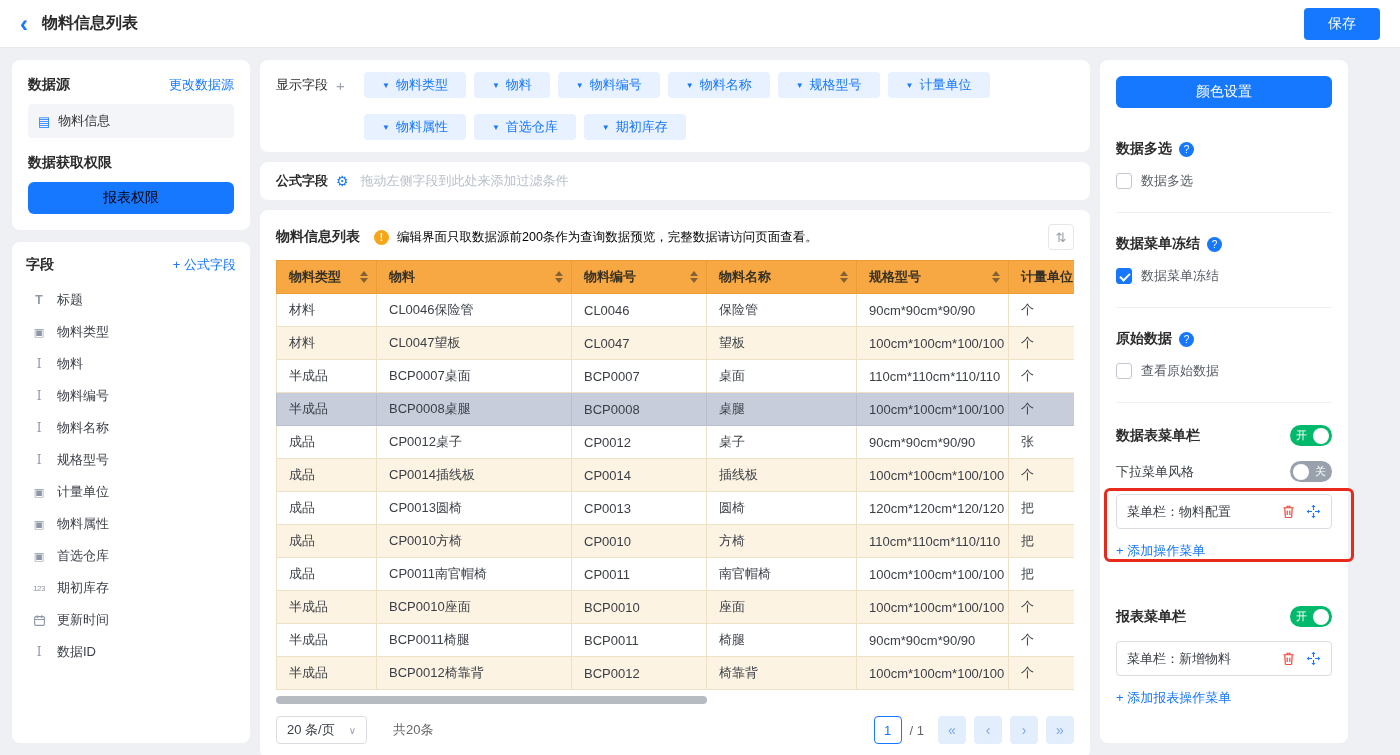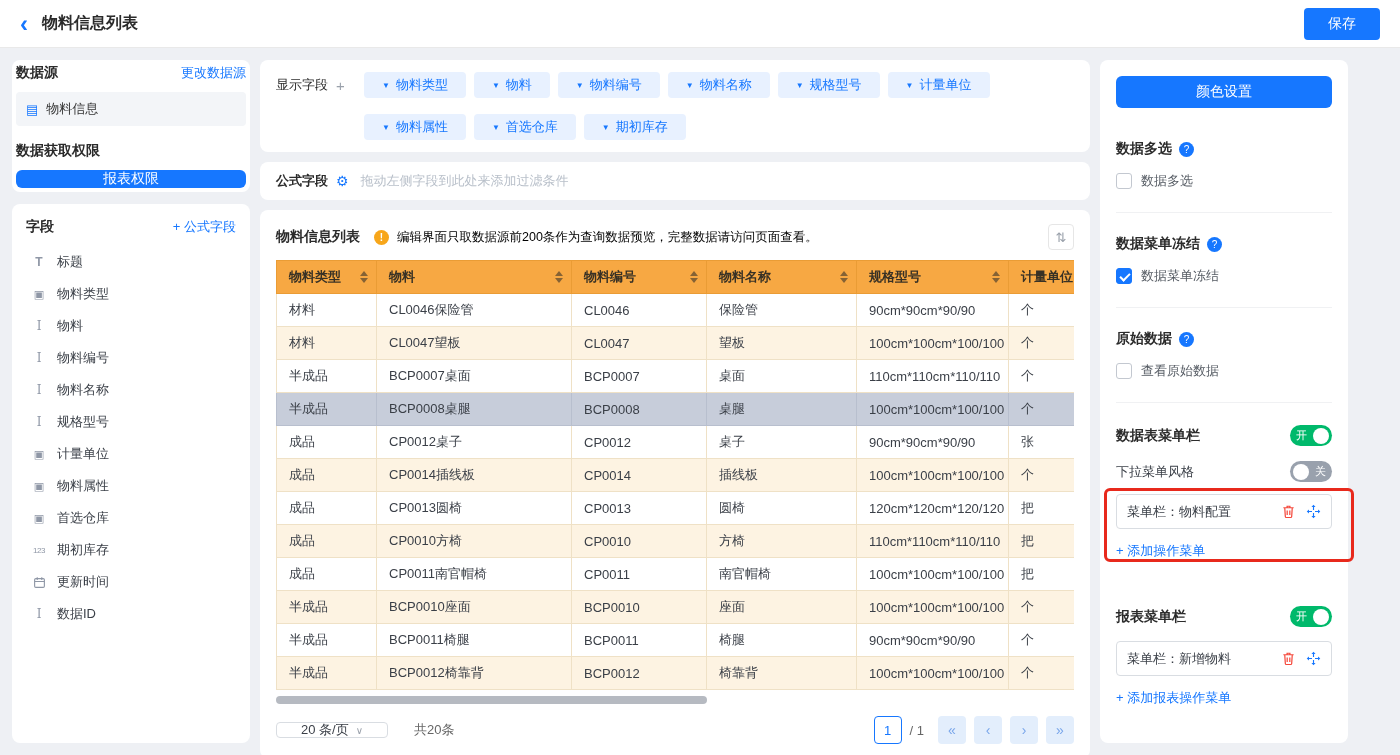--- a/index.html
+++ b/index.html
@@ -13,28 +13,28 @@
   .save-btn { margin-left:auto; background:#1677ff; color:#fff; border:none; border-radius:4px; padding:7px 24px; font-size:14px; cursor:pointer; }
 
   
   .content { display:flex; gap:10px; padding:12px; height:707px; }
   .panel { background:#fff; border-radius:8px; }
   .left-col { width:238px; display:flex; flex-direction:column; gap:12px; flex:none; }
   .mid-col { width:830px; display:flex; flex-direction:column; gap:10px; flex:none; }
   .right-col { width:248px; flex:none; padding:16px; position:relative; }
 
   
-  .ds-panel { padding:4px; }
+  .ds-panel { padding:16px; }
   .panel-head { display:flex; align-items:center; justify-content:space-between; margin-bottom:10px; }
   .panel-title { font-size:14px; font-weight:bold; color:#2b2b2b; }
   a.blue-link { color:#1677ff; text-decoration:none; font-size:13px; cursor:pointer; }
   .ds-item { display:flex; align-items:center; gap:8px; background:#f3f5f8; border-radius:4px; padding:8px 10px; cursor:pointer; }
   .doc-icon { color:#1677ff; font-size:13px; }
   .perm-title { font-size:14px; font-weight:bold; color:#2b2b2b; margin:16px 0 10px; }
-  .perm-btn { width:100%; height:18px; background:#1677ff; color:#ffffff; border:none; border-radius:6px; font-size:14px; cursor:pointer; }
+  .perm-btn { width:100%; height:32px; background:#1677ff; color:#000000; border:none; border-radius:6px; font-size:14px; cursor:pointer; }
 
   .fields-panel { flex:1; padding:14px; overflow:hidden; }
   .field-item { display:flex; align-items:center; gap:9px; padding:7px 4px; cursor:pointer; border-radius:4px; }
   .field-icon { width:18px; display:inline-flex; justify-content:center; align-items:center; color:#8f97a6; flex:none; }
   .gi { color:#8f97a6; font-size:11px; }
   .gi-t { font-weight:bold; font-size:12px; }
   .gi-serif { font-family:"DejaVu Serif","Liberation Serif",serif; font-size:12px; }
   .gi-num { font-size:8px; letter-spacing:-0.5px; }
   .gsvg { width:13px; height:13px; }
   .field-label { color:#3a3f47; }
@@ -72,21 +72,21 @@
   tbody tr.selected td { background:#c7cdda; border-color:#b8bfce; }
   .th-inner { display:flex; align-items:center; justify-content:space-between; }
   .sort-carets { display:inline-flex; flex-direction:column; align-items:center; margin-left:6px; cursor:pointer; }
   .cu { width:0; height:0; border-left:4px solid transparent; border-right:4px solid transparent; border-bottom:5px solid rgba(40,40,40,.55); display:block; margin-bottom:2px; }
   .cd { width:0; height:0; border-left:4px solid transparent; border-right:4px solid transparent; border-top:5px solid rgba(40,40,40,.55); display:block; }
 
   .hscroll { margin-top:6px; height:8px; width:798px; }
   .hthumb { width:54%; height:8px; border-radius:4px; background:#b6bac1; cursor:pointer; }
 
   .pager { display:flex; align-items:center; margin-top:12px; }
-  .page-size { display:inline-flex; align-items:center; gap:7px; border:1px solid #d9dde2; border-radius:4px; height:16px; padding:0 24px; cursor:pointer; color:#3a3f47; }
+  .page-size { display:inline-flex; align-items:center; gap:14px; border:1px solid #d9dde2; border-radius:4px; height:28px; padding:0 10px; cursor:pointer; color:#3a3f47; }
   .ps-caret { color:#9aa1ab; font-size:10px; }
   .total { color:#666; margin-left:26px; }
   .pager-right { margin-left:auto; display:flex; align-items:center; gap:8px; }
   .page-box { width:28px; height:28px; border:1px solid #1677ff; border-radius:4px; color:#1677ff; display:inline-flex; align-items:center; justify-content:center; background:#fff; }
   .page-suffix { color:#666; margin-right:6px; }
   .pg-btn { width:28px; height:28px; border:none; border-radius:4px; background:#e3eefc; color:#78a5ea; font-size:14px; cursor:pointer; display:inline-flex; align-items:center; justify-content:center; }
 
   
   .color-btn { width:100%; height:32px; background:#1677ff; color:#fff; border:none; border-radius:6px; font-size:14px; cursor:pointer; margin-bottom:32px; }
   .rtitle-row { display:flex; align-items:center; }

